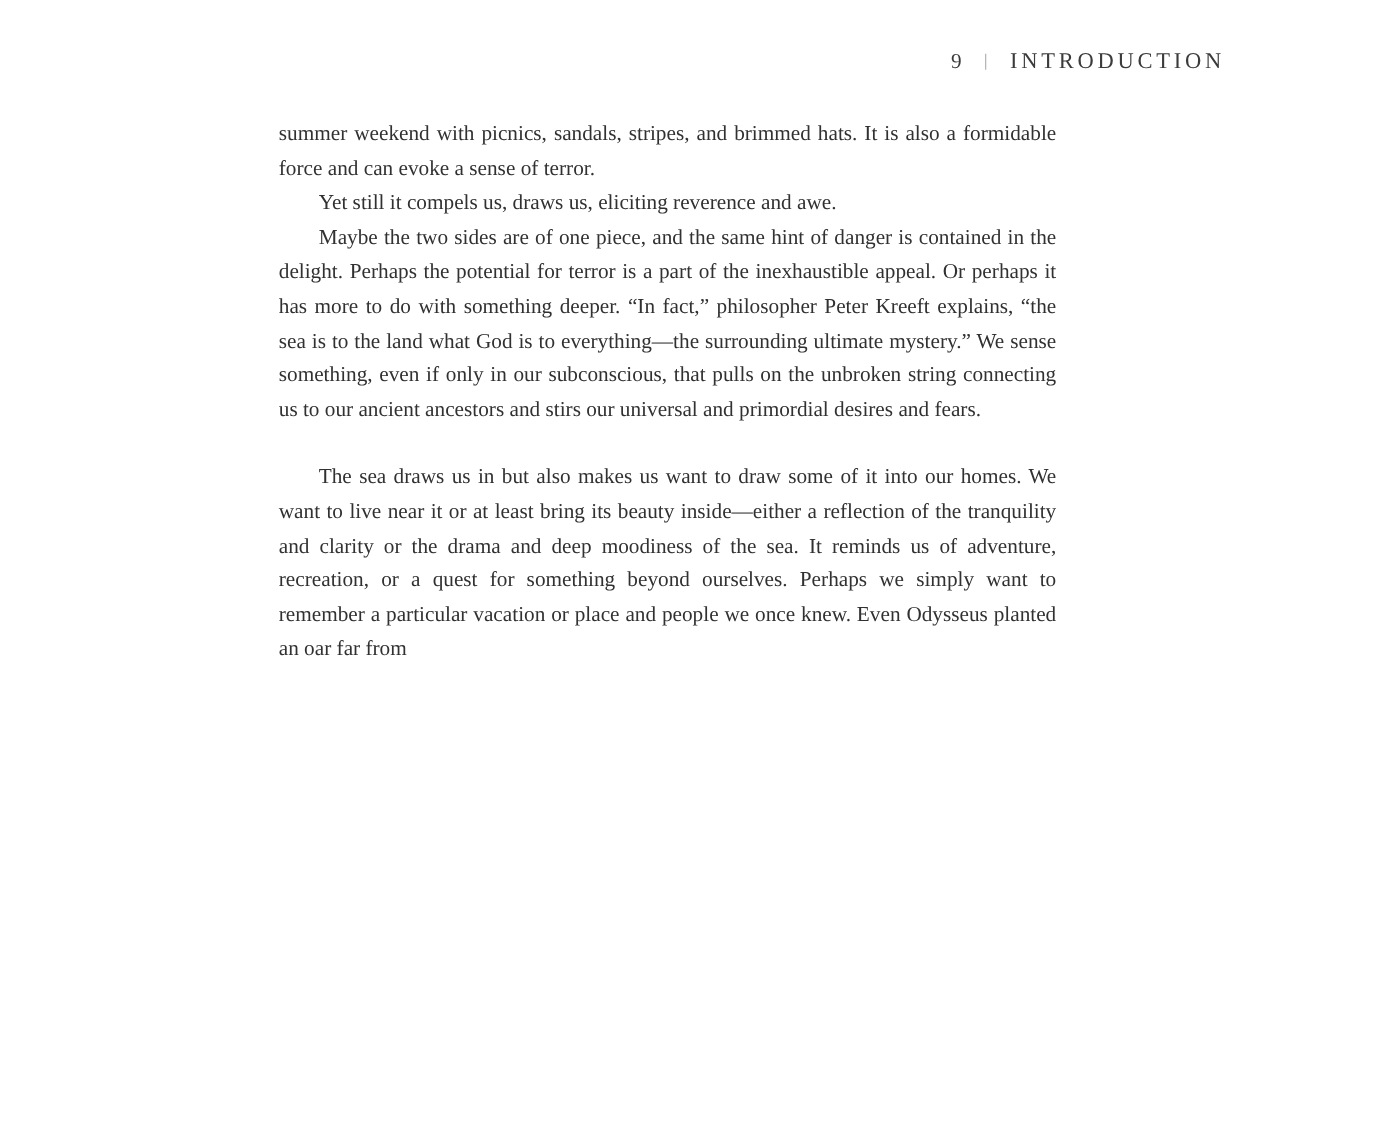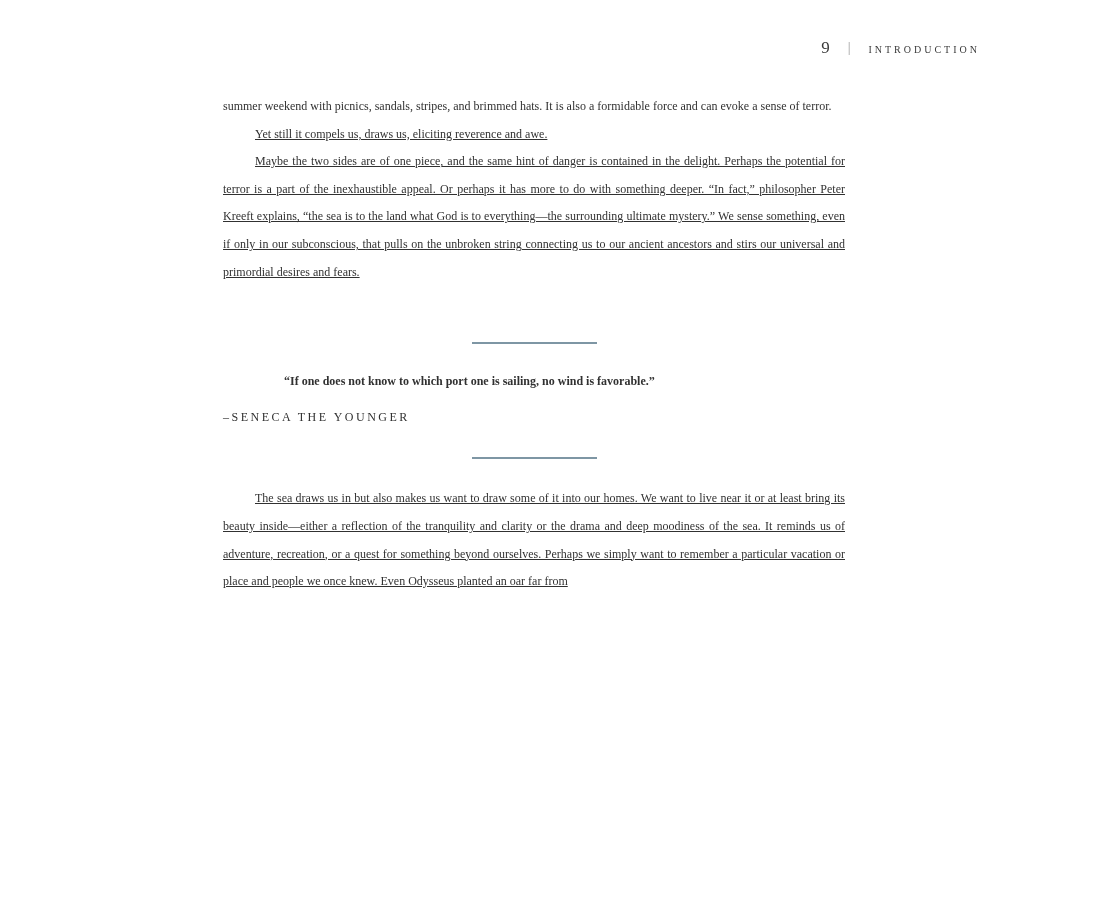--- a/index.html
+++ b/index.html
@@ -32,42 +32,41 @@
   .running-head .page-number {
     font-size: 17px;
     color: #3b3b3b;
   }
   .running-head .divider {
     font-size: 14px;
     color: #9a9a9a;
     transform: translateY(-1px);
   }
   .running-head .section-title {
-    font-size: 10px;
+    font-size: 18px;
     letter-spacing: 3px;
     color: #3b3b3b;
   }
 
   
   .text-block {
     position: absolute;
     left: 223px;
     top: 93px;
     width: 622px;
     color: #313131;
   }
   .text-block p {
-    font-size: 12px;
+    font-size: 17px;
     line-height: 27.6px;
     text-align: justify;
     color: #313131;
   }
   .text-block p.indent {
     text-indent: 32px;
-    text-decoration: underline;
   }
 
   
   .pull-quote {
     margin-top: 56px;
     text-align: center;
   }
   .quote-rule {
     display: block;
     width: 125px;
@@ -113,24 +112,18 @@
   </div>
 
   <div class="text-block">
 
     <p>summer weekend with picnics, sandals, stripes, and brimmed hats. It is also a formidable force and can evoke a sense of terror.</p>
 
     <p class="indent">Yet still it compels us, draws us, eliciting reverence and awe.</p>
 
     <p class="indent">Maybe the two sides are of one piece, and the same hint of danger is contained in the delight. Perhaps the potential for terror is a part of the inexhaustible appeal. Or perhaps it has more to do with something deeper. “In fact,” philosopher Peter Kreeft explains, “the sea is to the land what God is to everything—the surrounding ultimate mystery.” We sense something, even if only in our subconscious, that pulls on the unbroken string connecting us to our ancient ancestors and stirs our universal and primordial desires and fears.</p>
 
-    <div class="pull-quote">
-      <hr class="quote-rule rule-top">
-      <p class="quote-text">“If one does not know to which port one is sailing, no wind is favorable.”</p>
-      <p class="quote-attribution">–SENECA THE YOUNGER</p>
-      <hr class="quote-rule rule-bottom">
-    </div>
 
     <p class="indent closing">The sea draws us in but also makes us want to draw some of it into our homes. We want to live near it or at least bring its beauty inside—either a reflection of the tranquility and clarity or the drama and deep moodiness of the sea. It reminds us of adventure, recreation, or a quest for something beyond ourselves. Perhaps we simply want to remember a particular vacation or place and people we once knew. Even Odysseus planted an oar far from</p>
 
   </div>
 
 </div>
 
 </body></html>

